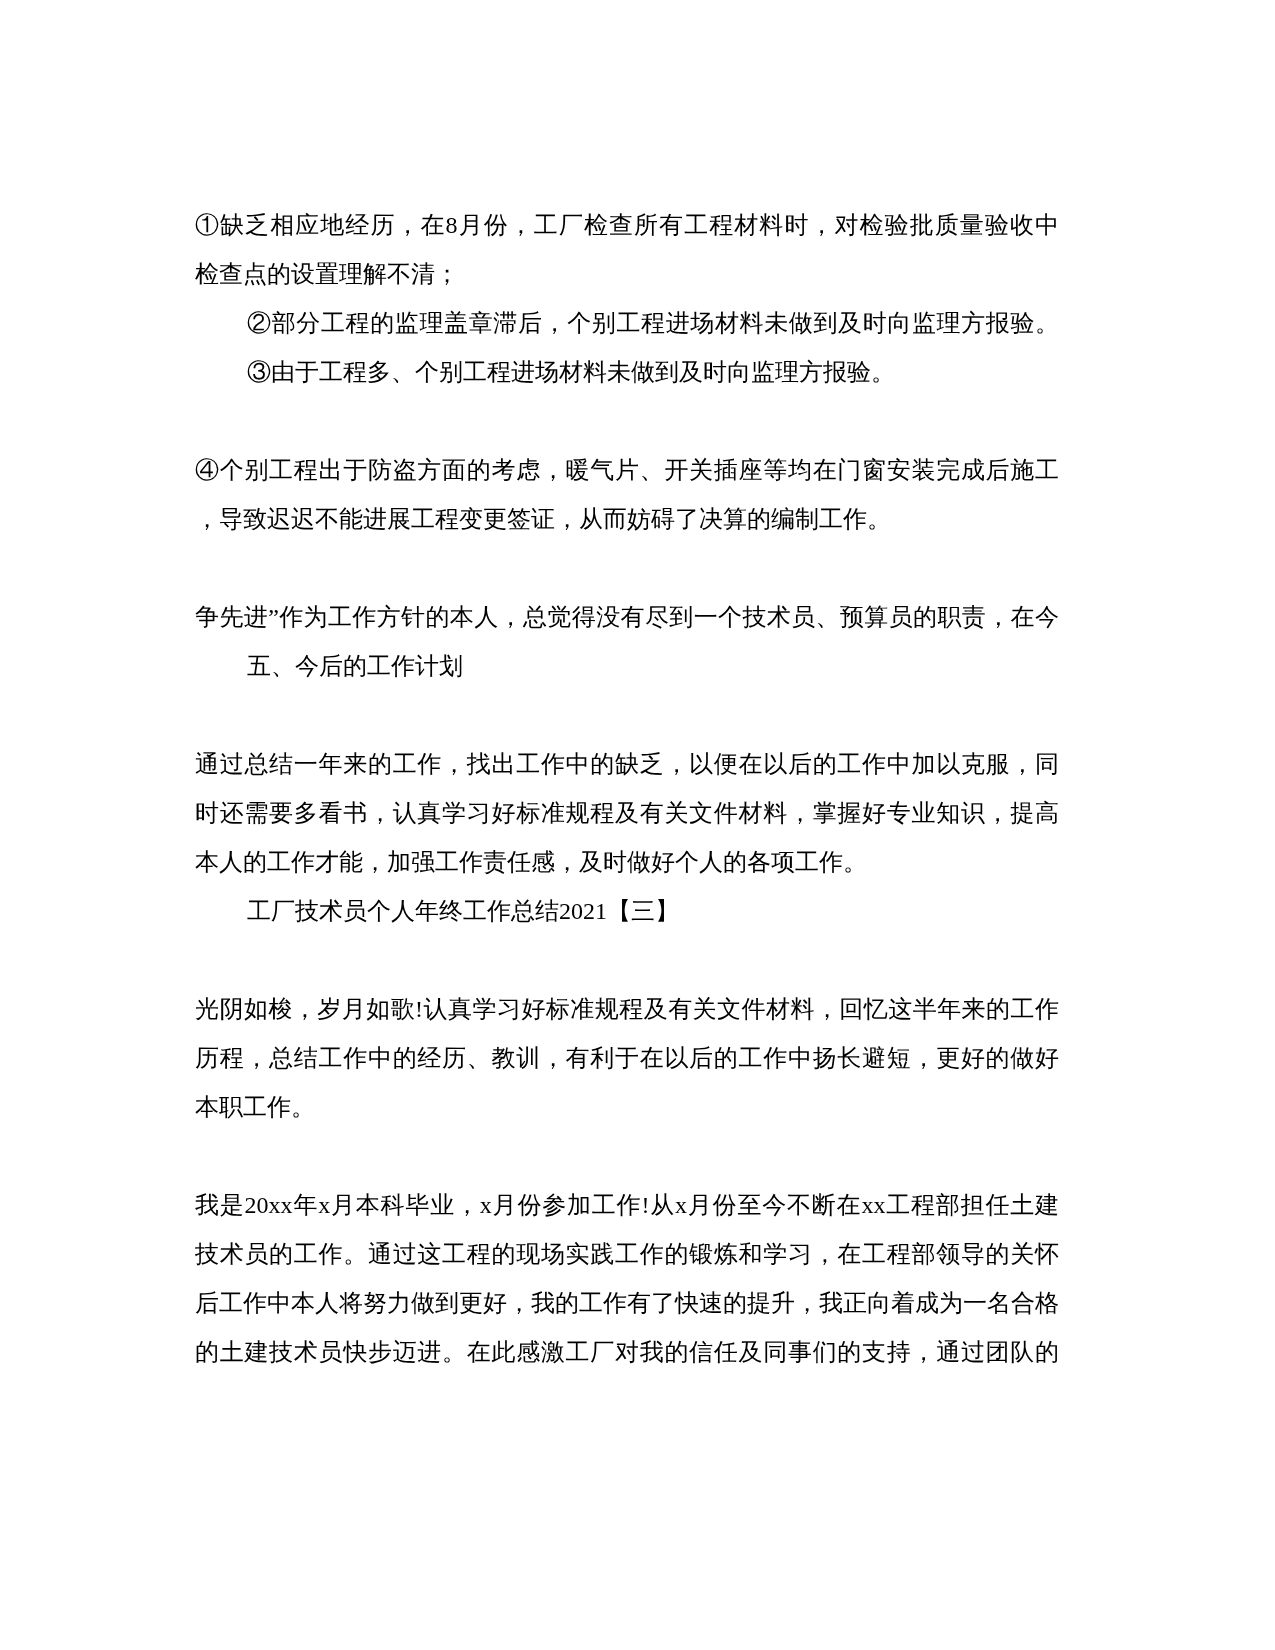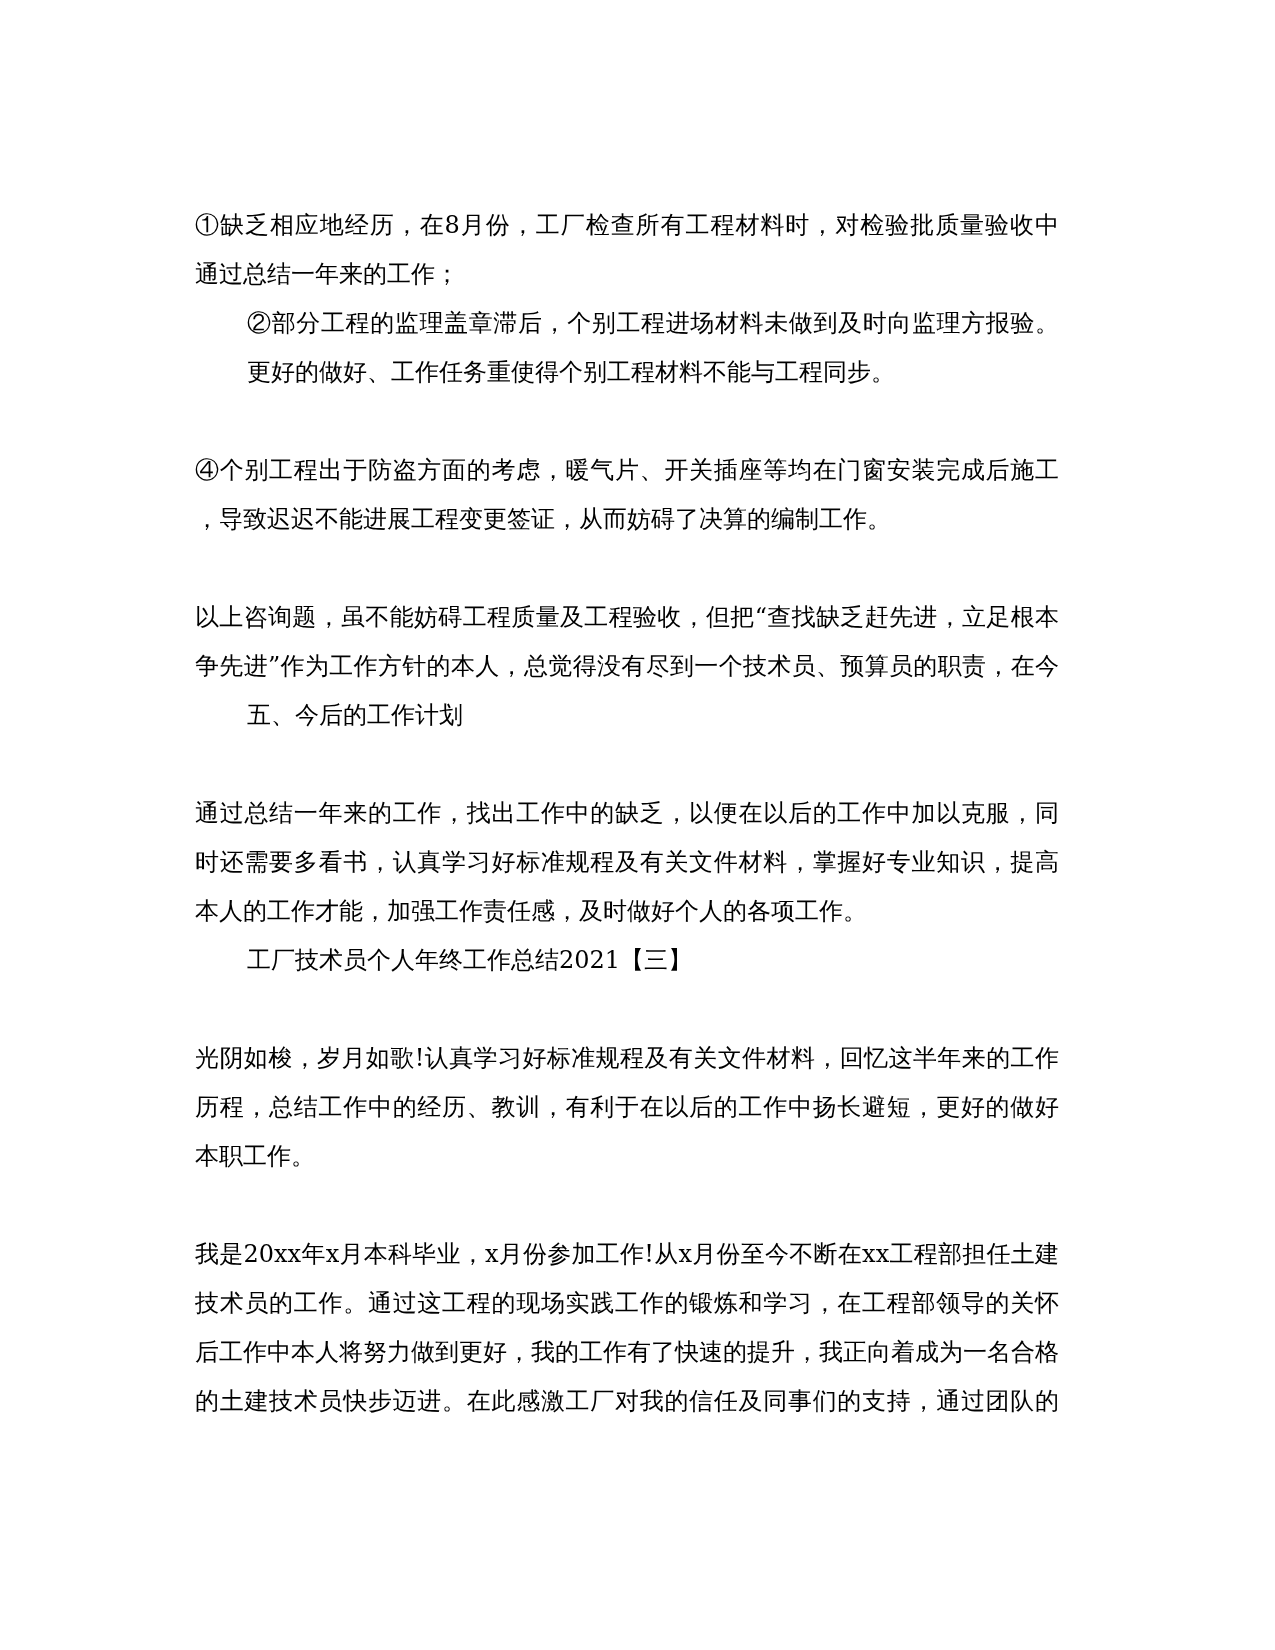--- a/index.html
+++ b/index.html
@@ -23,47 +23,47 @@
     width: 864px;
   }
   .line {
     height: 49px;
     line-height: 49px;
     font-size: 24px;
     letter-spacing: 0;
     text-align: left;
     white-space: normal;
     overflow: visible;
+    font-family: Liberation Serif, serif;
   }
   .line.justify {
     text-align: justify;
     text-align-last: justify;
     text-justify: inter-character;
   }
   .line.indent {
     padding-left: 52px;
   }
   .line.blank {
     
   }
 </style>
 </head>
 <body>
 
 <div class="page">
   <div class="text-block">
       <div class="line justify">①缺乏相应地经历，在8月份，工厂检查所有工程材料时，对检验批质量验收中</div>
-      <div class="line">通过总结一年来的工作；</div>
+      <div class="line">检查点的设置理解不清；</div>
       <div class="line justify indent">②部分工程的监理盖章滞后，个别工程进场材料未做到及时向监理方报验。</div>
-      <div class="line indent">更好的做好、工作任务重使得个别工程材料不能与工程同步。</div>
+      <div class="line indent">③由于工程多、个别工程进场材料未做到及时向监理方报验。</div>
       <div class="line blank"></div>
       <div class="line justify">④个别工程出于防盗方面的考虑，暖气片、开关插座等均在门窗安装完成后施工</div>
       <div class="line">，导致迟迟不能进展工程变更签证，从而妨碍了决算的编制工作。</div>
       <div class="line blank"></div>
-      <div class="line justify">以上咨询题，虽不能妨碍工程质量及工程验收，但把“查找缺乏赶先进，立足根本</div>
       <div class="line justify">争先进”作为工作方针的本人，总觉得没有尽到一个技术员、预算员的职责，在今</div>
       <div class="line indent">五、今后的工作计划</div>
       <div class="line blank"></div>
       <div class="line justify">通过总结一年来的工作，找出工作中的缺乏，以便在以后的工作中加以克服，同</div>
       <div class="line justify">时还需要多看书，认真学习好标准规程及有关文件材料，掌握好专业知识，提高</div>
       <div class="line">本人的工作才能，加强工作责任感，及时做好个人的各项工作。</div>
       <div class="line indent">工厂技术员个人年终工作总结2021【三】</div>
       <div class="line blank"></div>
       <div class="line justify">光阴如梭，岁月如歌!认真学习好标准规程及有关文件材料，回忆这半年来的工作</div>
       <div class="line justify">历程，总结工作中的经历、教训，有利于在以后的工作中扬长避短，更好的做好</div>

